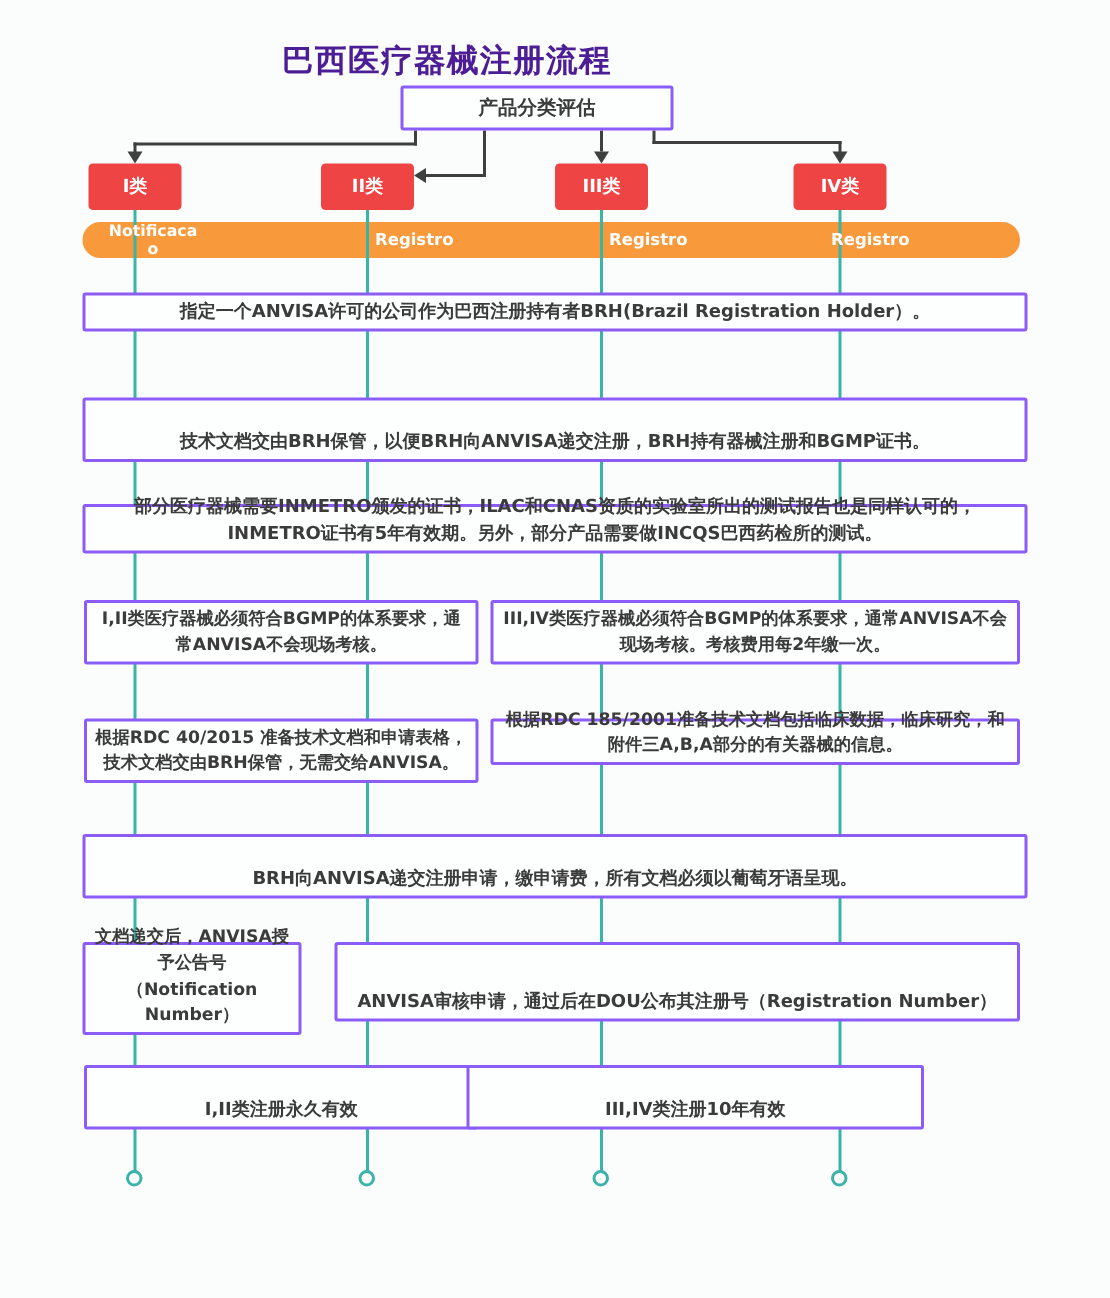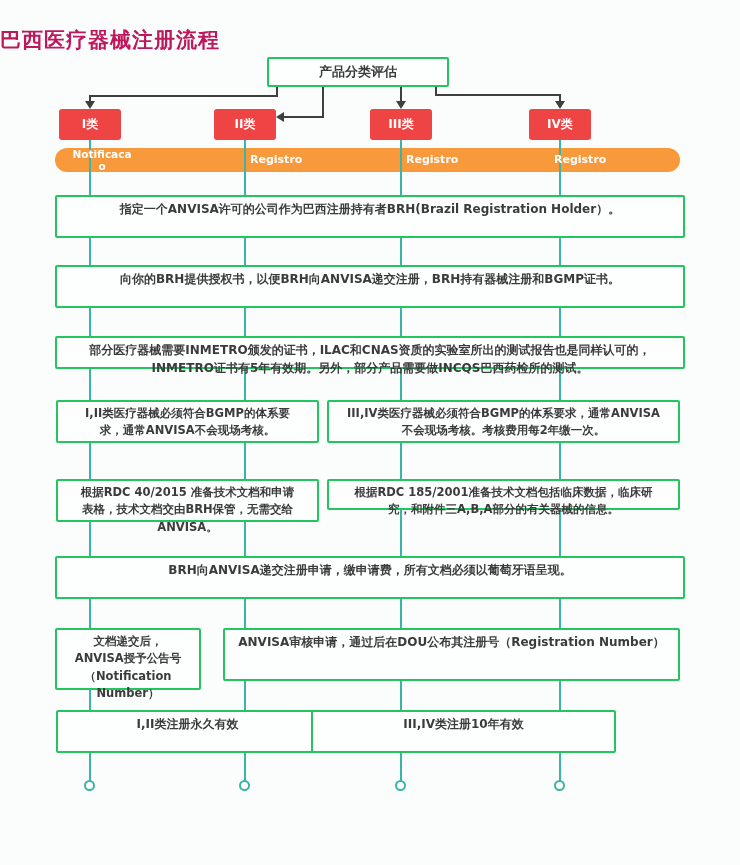--- a/index.html
+++ b/index.html
@@ -2,44 +2,44 @@
 <html><head>
 <meta charset="utf-8">
 <style>
   html,body{margin:0;padding:0;background:#ffffff;}
   .canvas{
     position:relative;width:740px;height:865px;margin:0 auto;
     background:#fbfcfc;overflow:hidden;
     font-family:"DejaVu Sans","Liberation Sans",sans-serif;
   }
   .title{
-    position:absolute;left:0;top:26px;width:596px;
-    font-size:21px;font-weight:bold;color:#be185d;letter-spacing:1px;margin:0;
+    position:absolute;left:0;top:26px;width:596px;text-align:center;
+    font-size:21px;font-weight:bold;color:#4c1d95;letter-spacing:1px;margin:0;
   }
   .vline{position:absolute;width:2px;background:#3ab4a8;z-index:2;}
   .dot{
     position:absolute;width:7px;height:7px;border:2px solid #3ab4a8;
     border-radius:50%;background:#ffffff;z-index:4;
   }
   .bar{
     position:absolute;left:55px;top:148px;width:625px;height:24px;
     background:#f8993b;border-radius:12px;z-index:1;
   }
   .bar-label{
     position:absolute;color:#ffffff;font-weight:bold;font-size:11px;
     line-height:11.5px;z-index:3;white-space:pre-line;
   }
   .box{
     position:absolute;box-sizing:border-box;background:#fdfefe;
-    border:2px solid #22c55e;border-radius:2px;
-    display:flex;align-items:flex-start;justify-content:center;text-align:center;
+    border:2px solid #8b5cf6;border-radius:2px;
+    display:flex;align-items:flex-end;justify-content:center;text-align:center;
     font-size:12px;font-weight:bold;color:#3b3b3b;line-height:1.5;
     padding:3px 10px;z-index:3;
   }
-  .box.small-pad{padding:3px 17px;font-size:11.5px;}
+  .box.small-pad{padding:3px 5px;font-size:11.5px;}
   .class-box{
     position:absolute;box-sizing:border-box;width:62px;height:31px;top:109px;
     background:#ef4444;border-radius:3px;display:flex;align-items:center;
     justify-content:center;color:#ffffff;font-size:12px;font-weight:bold;z-index:3;
   }
   .dk{position:absolute;background:#3f3f3f;z-index:2;}
   .arr-down{
     position:absolute;width:0;height:0;z-index:2;
     border-left:5px solid transparent;border-right:5px solid transparent;
     border-top:8px solid #3f3f3f;
@@ -96,26 +96,26 @@
       <span>IV类</span>
     </div>
 
   <div class="bar"></div>
   <div class="bar-label" style="left:70px;top:149px;width:64px;text-align:center;font-size:10.5px;">Notificaca
 o</div>
   <div class="bar-label" style="left:250px;top:154px;">Registro</div>
   <div class="bar-label" style="left:406px;top:154px;">Registro</div>
   <div class="bar-label" style="left:554px;top:154px;">Registro</div>
 
-  <div class="box" style="left:55px;top:195px;width:630px;height:43px;">
+  <div class="box" style="left:55px;top:195px;width:630px;height:26px;">
     <span>指定一个ANVISA许可的公司作为巴西注册持有者BRH(Brazil Registration Holder）。</span>
   </div>
 
   <div class="box" style="left:55px;top:265px;width:630px;height:43px;">
-    <span>向你的BRH提供授权书，以便BRH向ANVISA递交注册，BRH持有器械注册和BGMP证书。</span>
+    <span>技术文档交由BRH保管，以便BRH向ANVISA递交注册，BRH持有器械注册和BGMP证书。</span>
   </div>
 
   <div class="box" style="left:55px;top:336px;width:630px;height:33px;padding:3px 8px;">
     <span>部分医疗器械需要INMETRO颁发的证书，ILAC和CNAS资质的实验室所出的测试报告也是同样认可的，INMETRO证书有5年有效期。另外，部分产品需要做INCQS巴西药检所的测试。</span>
   </div>
 
   <div class="box small-pad" style="left:56px;top:400px;width:263px;height:43px;">
     <span>I,II类医疗器械必须符合BGMP的体系要求，通常ANVISA不会现场考核。</span>
   </div>
   <div class="box small-pad" style="left:327px;top:400px;width:353px;height:43px;">

